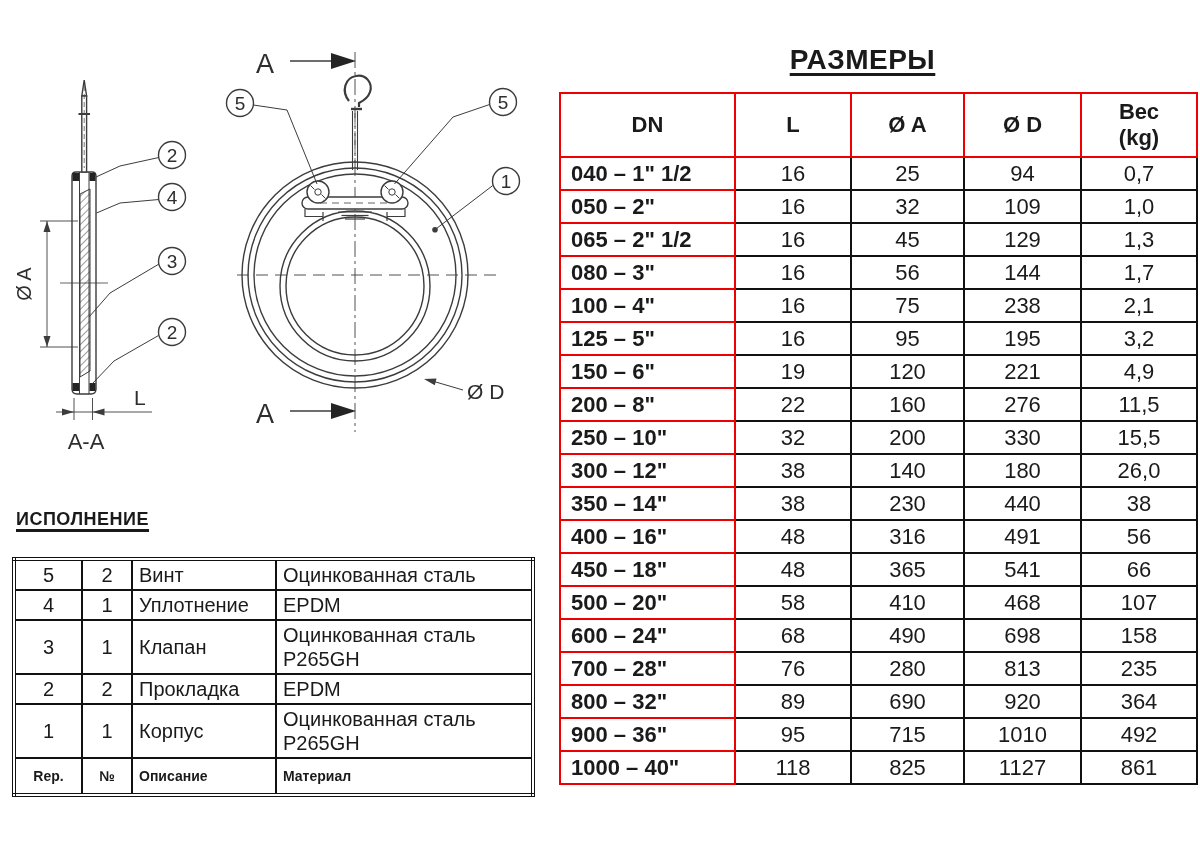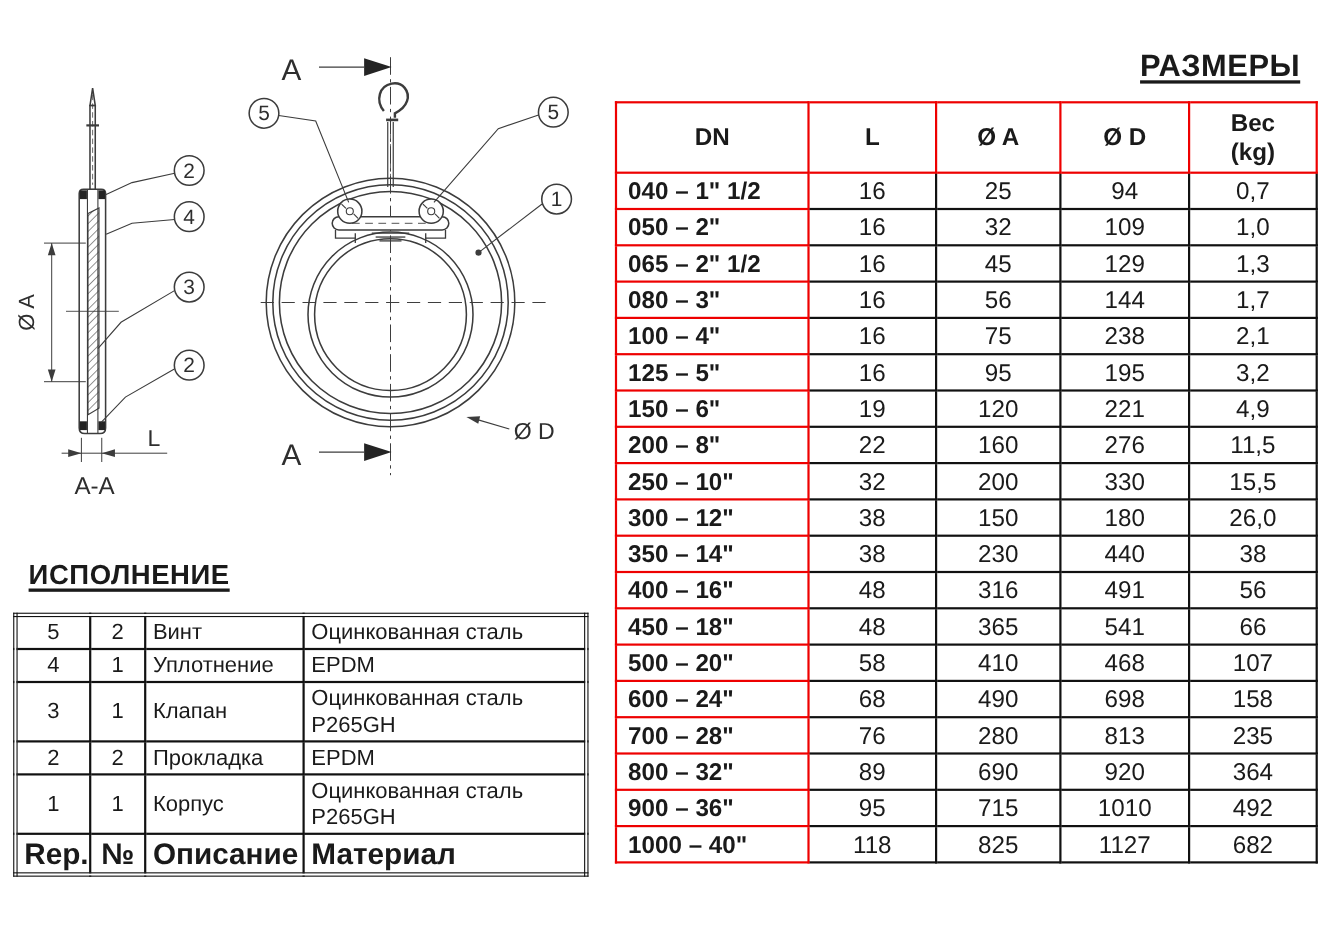--- a/index.html
+++ b/index.html
@@ -9,35 +9,35 @@
   }
   
   .drawing{position:absolute;left:0;top:0;}
   .drawing text{fill:#2e2e2e;}
   
   .sec-title{
     font-weight:bold;text-decoration:underline;
     text-decoration-thickness:2.5px;text-underline-offset:4px;
     letter-spacing:.5px;
   }
-  .exec-title{position:absolute;left:26px;top:509px;font-size:25px;}
-  .sizes-title-wrap{position:absolute;left:543px;top:44px;width:639px;text-align:right;}
+  .exec-title{position:absolute;left:16px;top:509px;font-size:18px;}
+  .sizes-title-wrap{position:absolute;left:543px;top:44px;width:639px;text-align:center;}
   .sizes-title{display:inline-block;font-size:28px;}
   
   .parts-table{
     position:absolute;left:12px;top:557px;width:519px;
     border-collapse:collapse;table-layout:fixed;
     border:4px double #111;
     font-size:20px;line-height:24px;
   }
   .parts-table td{border:2px solid #111;padding:2px 6px;vertical-align:middle;}
   .parts-table td:nth-child(1),.parts-table td:nth-child(2){text-align:center;}
   .parts-table col.c1{width:68px}.parts-table col.c2{width:50px}
   .parts-table col.c3{width:144px}.parts-table col.c4{width:257px}
-  .parts-table tr.footer td{font-weight:bold;font-size:27px;padding:5px 6px;}
+  .parts-table tr.footer td{font-weight:bold;font-size:14px;padding:5px 6px;}
   
   .sizes-table{
     position:absolute;left:543px;top:92px;width:639px;
     border-collapse:collapse;table-layout:fixed;
     font-size:22px;
     margin-left:16px;
   }
   .sizes-table col.c1{width:175px}.sizes-table col.c2{width:116px}
   .sizes-table col.c3{width:113px}.sizes-table col.c4{width:117px}
   .sizes-table col.c5{width:116px}
@@ -330,21 +330,21 @@
         <tr>
           <td>250 – 10"</td>
           <td>32</td>
           <td>200</td>
           <td>330</td>
           <td>15,5</td>
         </tr>
         <tr>
           <td>300 – 12"</td>
           <td>38</td>
-          <td>150</td>
+          <td>140</td>
           <td>180</td>
           <td>26,0</td>
         </tr>
         <tr>
           <td>350 – 14"</td>
           <td>38</td>
           <td>230</td>
           <td>440</td>
           <td>38</td>
         </tr>
@@ -395,18 +395,18 @@
           <td>95</td>
           <td>715</td>
           <td>1010</td>
           <td>492</td>
         </tr>
         <tr>
           <td>1000 – 40"</td>
           <td>118</td>
           <td>825</td>
           <td>1127</td>
-          <td>682</td>
+          <td>861</td>
         </tr>
       </tbody>
   </table>
 
 </div>
 
 </body></html>

